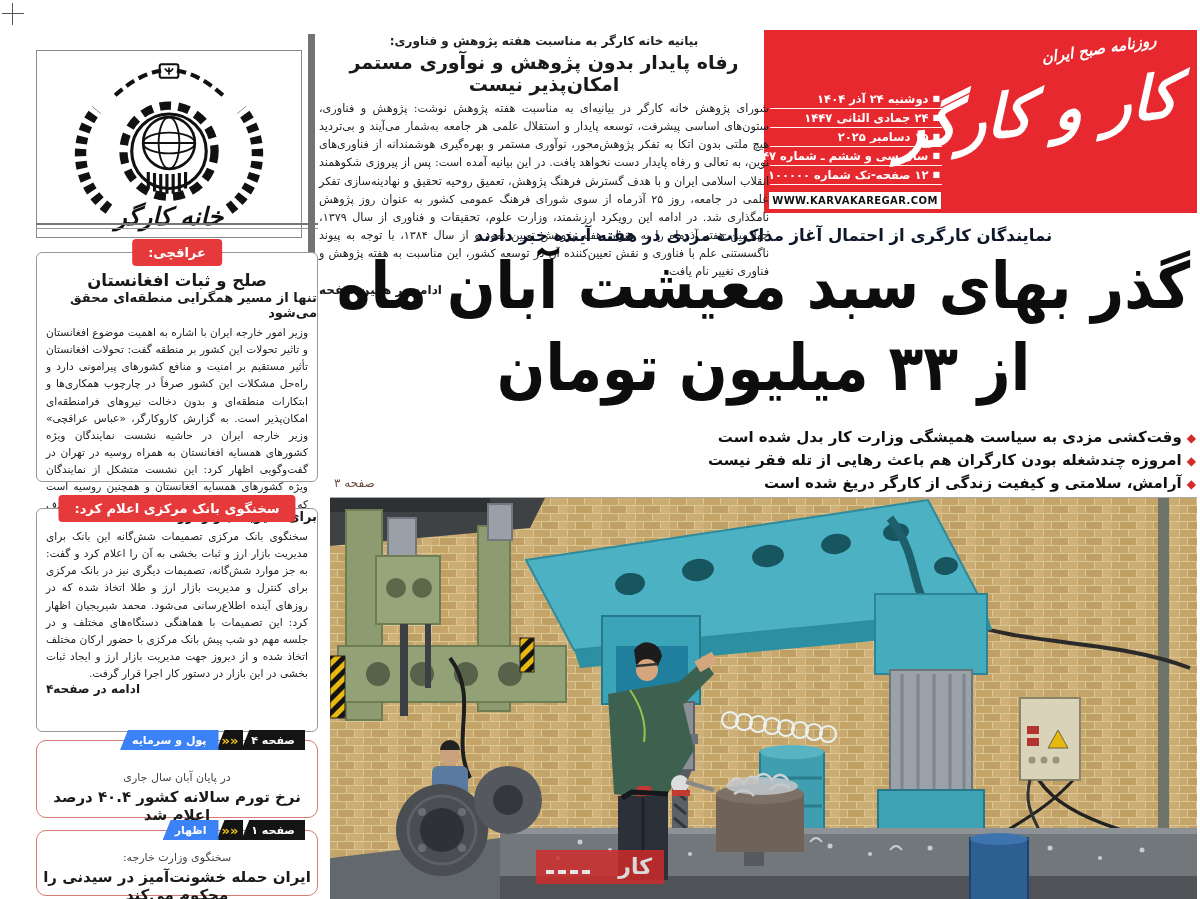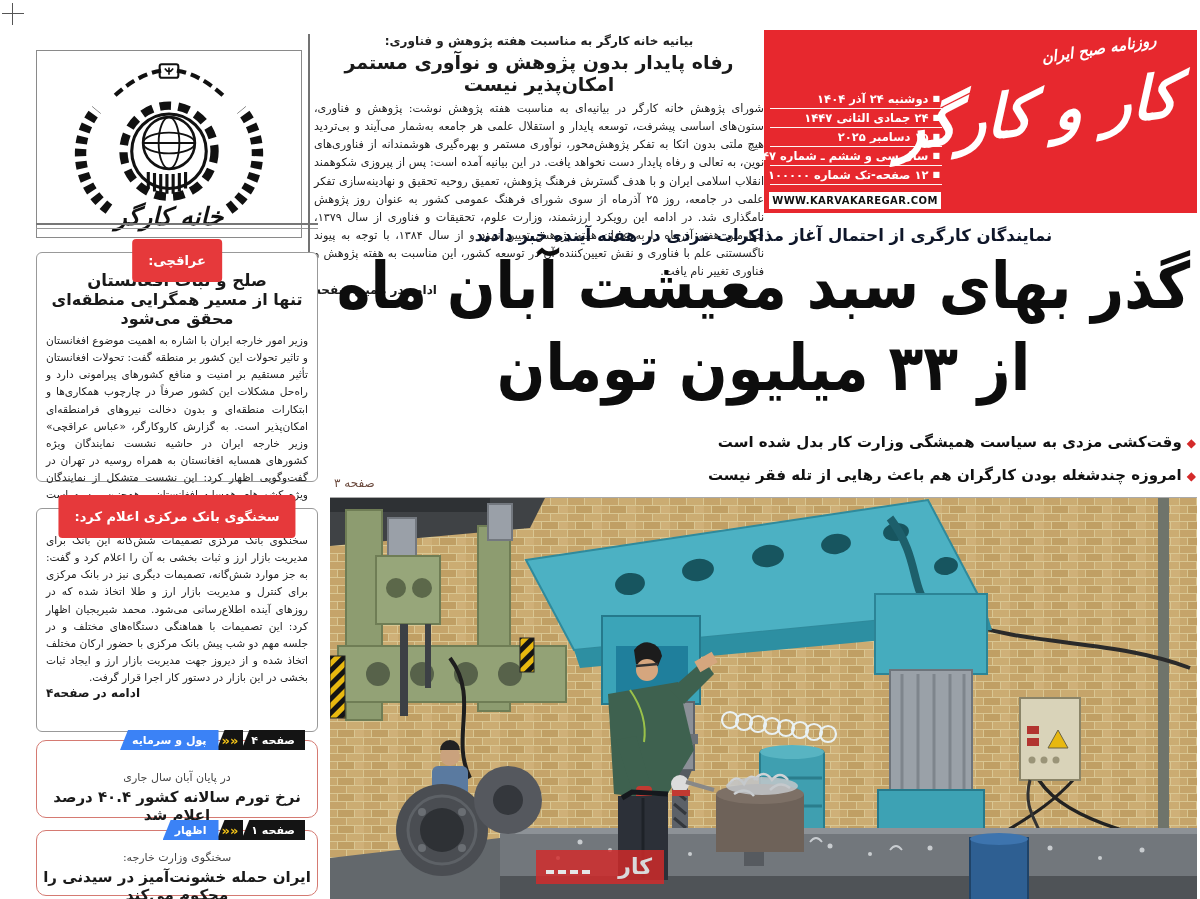--- a/index.html
+++ b/index.html
@@ -24,34 +24,34 @@
   #masthead .title{position:absolute;right:18px;top:52px;color:#fff;font-size:60px;font-weight:bold;
                    font-style:italic;transform:rotate(-7deg) skewX(-6deg);white-space:nowrap;line-height:1;}
   #date-block{position:absolute;left:6px;top:60px;width:172px;}
   .date-row{direction:rtl;display:flex;align-items:center;gap:4px;color:#fff;font-size:11.5px;font-weight:bold;
             padding:2px 2px;border-bottom:1px solid rgba(255,255,255,.95);white-space:nowrap;}
   .date-row .sq{font-size:8px;line-height:1;}
   #website{position:absolute;left:5px;bottom:4px;width:172px;height:17px;background:#fff;color:#111;
            font-size:10px;font-weight:bold;display:flex;align-items:center;justify-content:center;letter-spacing:.4px;}
 
   
-  #statement{left:308px;top:34px;width:450px;border-left:2px solid #737373;padding-left:4px;}
+  #statement{left:308px;top:34px;width:450px;border-left:7px solid #737373;padding-left:4px;}
   #statement .kicker{font-size:12px;font-weight:bold;text-align:center;color:#222;}
   #statement .headline{font-size:19px;font-weight:bold;text-align:center;margin-top:3px;letter-spacing:-.3px;}
   #statement .body{font-size:11.2px;line-height:1.62;text-align:justify;color:#222;margin-top:5px;}
   #statement .more{font-size:12px;font-weight:bold;text-align:left;margin-top:2px;}
 
   
   .article-box{left:36px;width:280px;border:1px solid #999;border-radius:6px;background:#fff;}
   #article-1{top:252px;height:228px;}
   #article-2{top:508px;height:222px;}
   .article-tab{position:absolute;top:-14px;left:50%;transform:translateX(-50%);background:#e6393b;color:#fff;
-               font-size:13px;font-weight:bold;padding:14px 16px;border-radius:4px;white-space:nowrap;}
+               font-size:13px;font-weight:bold;padding:6px 16px;border-radius:4px;white-space:nowrap;}
   .article-box .h1{font-size:16.5px;font-weight:bold;text-align:center;margin-top:18px;letter-spacing:-.3px;}
-  .article-box .h2{font-size:16px;font-weight:bold;text-align:center;letter-spacing:-.5px;}
+  .article-box .h2{font-size:13px;font-weight:bold;text-align:right;letter-spacing:-.5px;}
   .article-box .body{font-size:10.6px;line-height:1.62;text-align:justify;color:#222;padding:4px 9px 0 9px;}
   .article-box .more{font-size:12px;font-weight:bold;text-align:left;padding:0 9px;}
 
   
   .teaser-box{left:36px;width:280px;border:1.5px solid #d57a72;border-radius:10px;background:#fff;}
   #teaser-1{top:740px;height:76px;}
   #teaser-2{top:830px;height:64px;}
   .ribbon{position:absolute;top:-11px;right:12px;display:flex;height:20px;}
   .ribbon .page-tab{background:#141414;color:#fff;font-size:11px;font-weight:bold;padding:2px 10px;
                     clip-path:polygon(8px 0,100% 0,100% 100%,0 100%);display:flex;align-items:center;}
@@ -63,21 +63,21 @@
   .teaser-box .headline{font-size:15px;font-weight:bold;text-align:center;margin-top:4px;letter-spacing:-.3px;}
   #teaser-2 .kicker{margin-top:20px;}
 
   
   #lead-kicker{left:330px;top:226px;width:867px;text-align:center;font-size:16.5px;font-weight:bold;color:#0f172a;}
   .lead-line{left:330px;width:867px;text-align:center;font-weight:bold;font-size:57px;line-height:1;
              letter-spacing:-2px;transform:scaleY(1.12);color:#0d0d0d;}
   #lead-line1{top:258px;}
   #lead-line2{top:340px;}
   #lead-bullets{left:600px;top:426px;width:596px;text-align:right;}
-  .bullet-row{direction:rtl;font-size:15px;font-weight:bold;line-height:32px;color:#111;white-space:nowrap;}
+  .bullet-row{direction:rtl;font-size:15px;font-weight:bold;line-height:22px;color:#111;white-space:nowrap;}
   .bullet-row .dia{color:#d42a2a;font-size:12px;margin-left:5px;}
   #page-ref{left:334px;top:476px;font-size:12px;color:#6b4a3e;}
 
   
   #photo{left:330px;top:497px;width:867px;height:402px;border-top:1px solid #aaa;overflow:hidden;}
   #photo svg{display:block;}
 </style>
 </head>
 <body>
 

